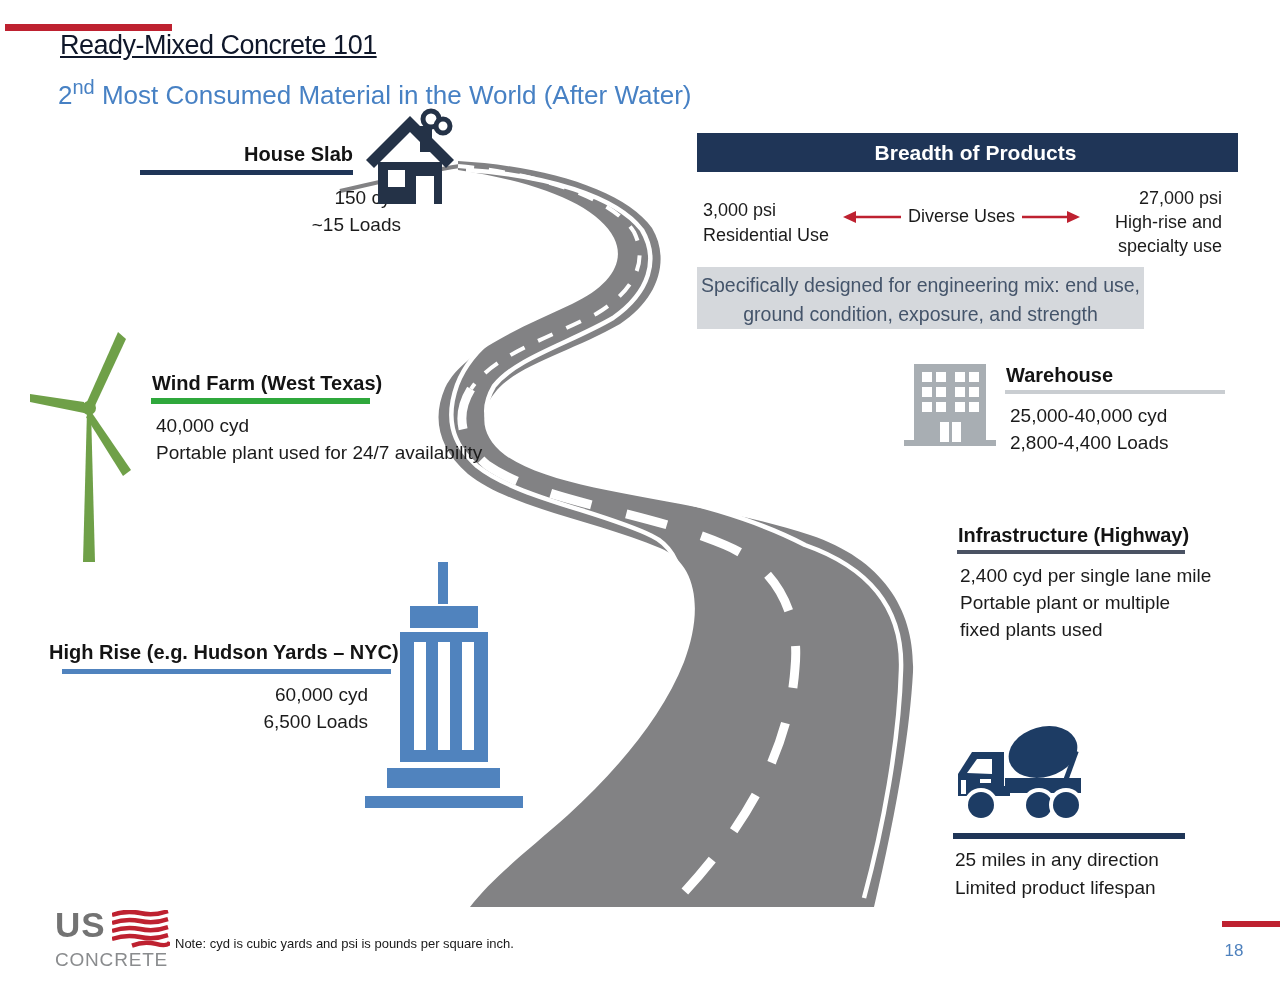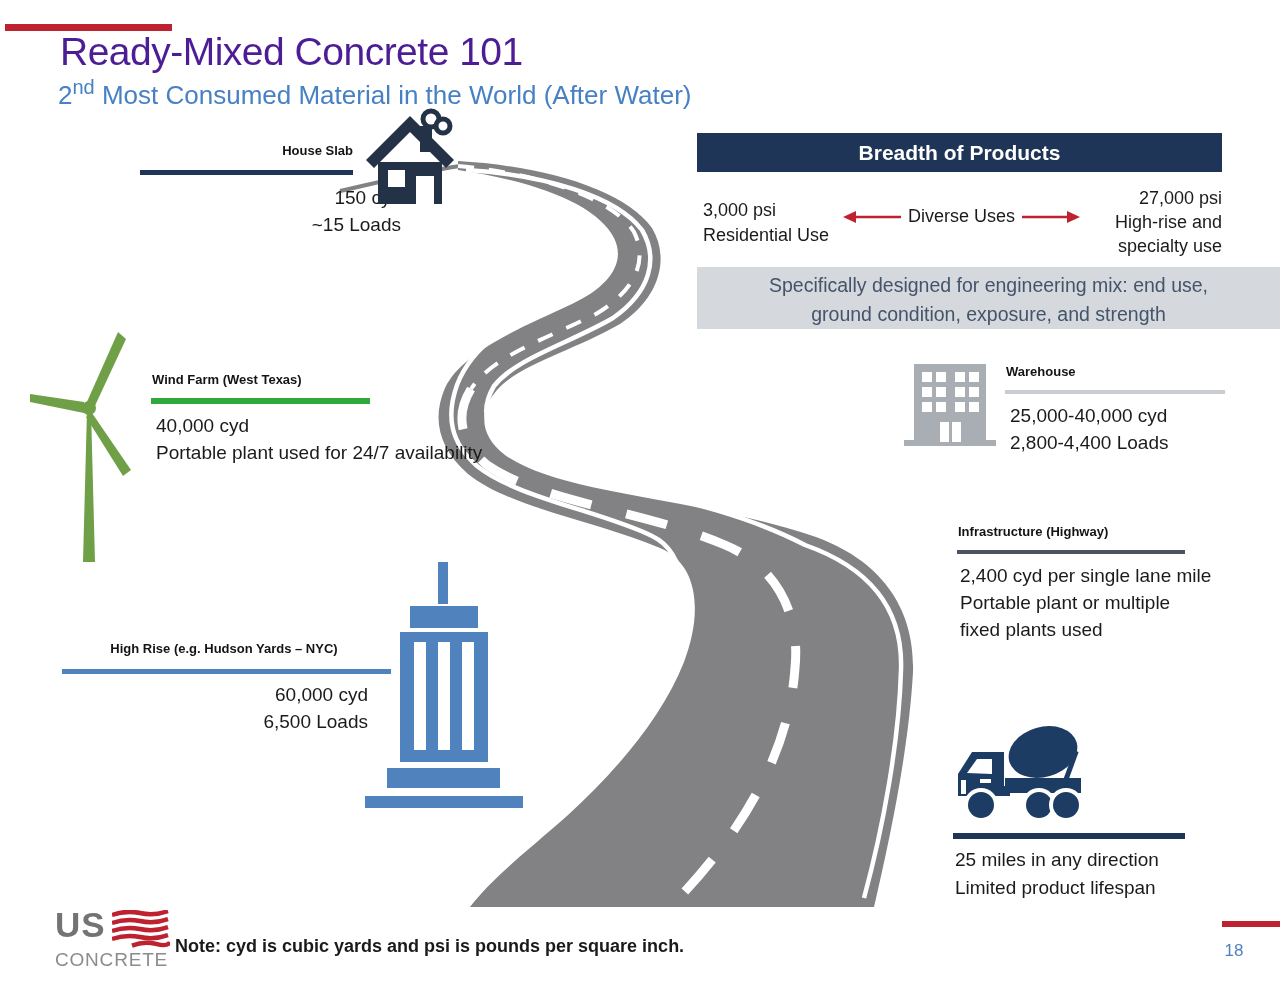--- a/index.html
+++ b/index.html
@@ -1,29 +1,29 @@
 <!DOCTYPE html>
 <html><head>
 <meta charset="utf-8">
 <style>
   html,body{margin:0;padding:0;background:#ffffff;}
   .slide{position:relative;width:1280px;height:989px;background:#ffffff;overflow:hidden;
          font-family:"Liberation Sans",sans-serif;color:#1b1b1b;}
   .abs{position:absolute;}
-  .title{font-size:39px;color:#4c1d95;letter-spacing:-0.5px;}
+  .title{font-size:27px;color:#0f172a;letter-spacing:-0.5px;text-decoration:underline;}
   .subtitle{font-size:26px;color:#4781c4;}
   .subtitle sup{font-size:20px;}
-  .station-label{font-size:13px;font-weight:bold;color:#141414;white-space:nowrap;}
+  .station-label{font-size:20px;font-weight:bold;color:#141414;white-space:nowrap;}
   .station-lines{font-size:19px;line-height:27px;color:#1b1b1b;white-space:nowrap;}
   .rule{position:absolute;}
   .banner{background:#1f3557;color:#ffffff;font-size:21px;font-weight:bold;
-          text-align:center;line-height:39px;}
+          text-align:center;line-height:39px;padding-left:16px;}
   .psi{font-size:18px;line-height:25px;color:#1b1b1b;}
   .graybox{background:#d5d8dc;color:#44546a;font-size:19.5px;line-height:29px;text-align:center;}
-  .note{font-size:18px;font-weight:700;color:#1a1a1a;}
+  .note{font-size:13px;font-weight:400;color:#1a1a1a;}
   .pagenum{font-size:17px;color:#4e81bd;text-align:center;}
   .logo-us{font-size:35px;font-weight:bold;color:#737373;line-height:34px;letter-spacing:1px;}
   .logo-concrete{font-size:19px;color:#8a8c8e;letter-spacing:0.8px;line-height:20px;}
   .diverse{font-size:18px;color:#1b1b1b;text-align:center;white-space:nowrap;}
 </style>
 </head>
 <body>
 
 <div class="slide">
 
@@ -96,21 +96,21 @@
   <div class="abs diverse" style="left:903px;top:206px;width:117px;">Diverse Uses</div>
   <svg class="abs" style="left:1020px;top:210px;" width="60" height="14" viewBox="0 0 60 14">
     <line x1="2" y1="7" x2="50" y2="7" stroke="#be2130" stroke-width="2.6"></line>
     <polygon points="47,1 60,7 47,13" fill="#be2130"></polygon>
   </svg>
   <div class="abs psi" style="left:1080px;top:186px;width:142px;text-align:right;line-height:24px;">
     <div>27,000 psi</div>
     <div>High-rise and</div>
     <div>specialty use</div>
   </div>
-  <div class="abs graybox" style="left:697px;top:267px;width:583px;height:62px;padding-top:4px;box-sizing:border-box;">
+  <div class="abs graybox" style="left:697px;top:267px;width:447px;height:62px;padding-top:4px;box-sizing:border-box;">
     <div>Specifically designed for engineering mix: end use,</div>
     <div>ground condition, exposure, and strength</div>
   </div>
 
   <svg class="abs" style="left:22px;top:328px;" width="135" height="238" viewBox="0 0 135 238">
     <polygon points="61,234 73,234 69,82 65,82" fill="#6fa048"></polygon>
     <polygon points="64,76 96,4 104,11 71,82" fill="#6fa048"></polygon>
     <polygon points="62,74 8,66 8,74 62,85" fill="#6fa048"></polygon>
     <polygon points="70,85 109,142 101,148 64,89" fill="#6fa048"></polygon>
     <circle cx="67" cy="80" r="7" fill="#6fa048"></circle>
@@ -160,21 +160,21 @@
   <svg class="abs" style="left:365px;top:560px;" width="158" height="252" viewBox="0 0 158 252">
     <rect x="73" y="2" width="10" height="42" fill="#5083be"></rect>
     <rect x="45" y="46" width="68" height="22" fill="#5083be"></rect>
     <rect x="35" y="72" width="88" height="130" fill="#5083be"></rect>
     <rect x="49" y="82" width="12" height="108" fill="#ffffff"></rect>
     <rect x="73" y="82" width="12" height="108" fill="#ffffff"></rect>
     <rect x="97" y="82" width="12" height="108" fill="#ffffff"></rect>
     <rect x="22" y="208" width="113" height="20" fill="#5083be"></rect>
     <rect x="0" y="236" width="158" height="12" fill="#5083be"></rect>
   </svg>
-  <div class="abs station-label" style="left:58px;top:641px;width:332px;text-align:center;">High Rise (e.g. Hudson Yards – NYC)</div>
+  <div class="abs station-label" style="left:49px;top:641px;width:332px;text-align:center;">High Rise (e.g. Hudson Yards – NYC)</div>
   <div class="abs rule" style="left:62px;top:669px;width:329px;height:5px;background:#5083be;"></div>
   <div class="abs station-lines" style="left:168px;top:681px;width:200px;text-align:right;">
     <div>60,000 cyd</div>
     <div>6,500 Loads</div>
   </div>
 
   <svg class="abs" style="left:950px;top:716px;" width="142" height="112" viewBox="0 0 142 112">
     <g fill="#1d3c64">
       <ellipse cx="93" cy="36" rx="35" ry="25" transform="rotate(-16 93 36)"></ellipse>
       <rect x="118" y="34" width="5" height="34" transform="rotate(20 120 51)"></rect>

